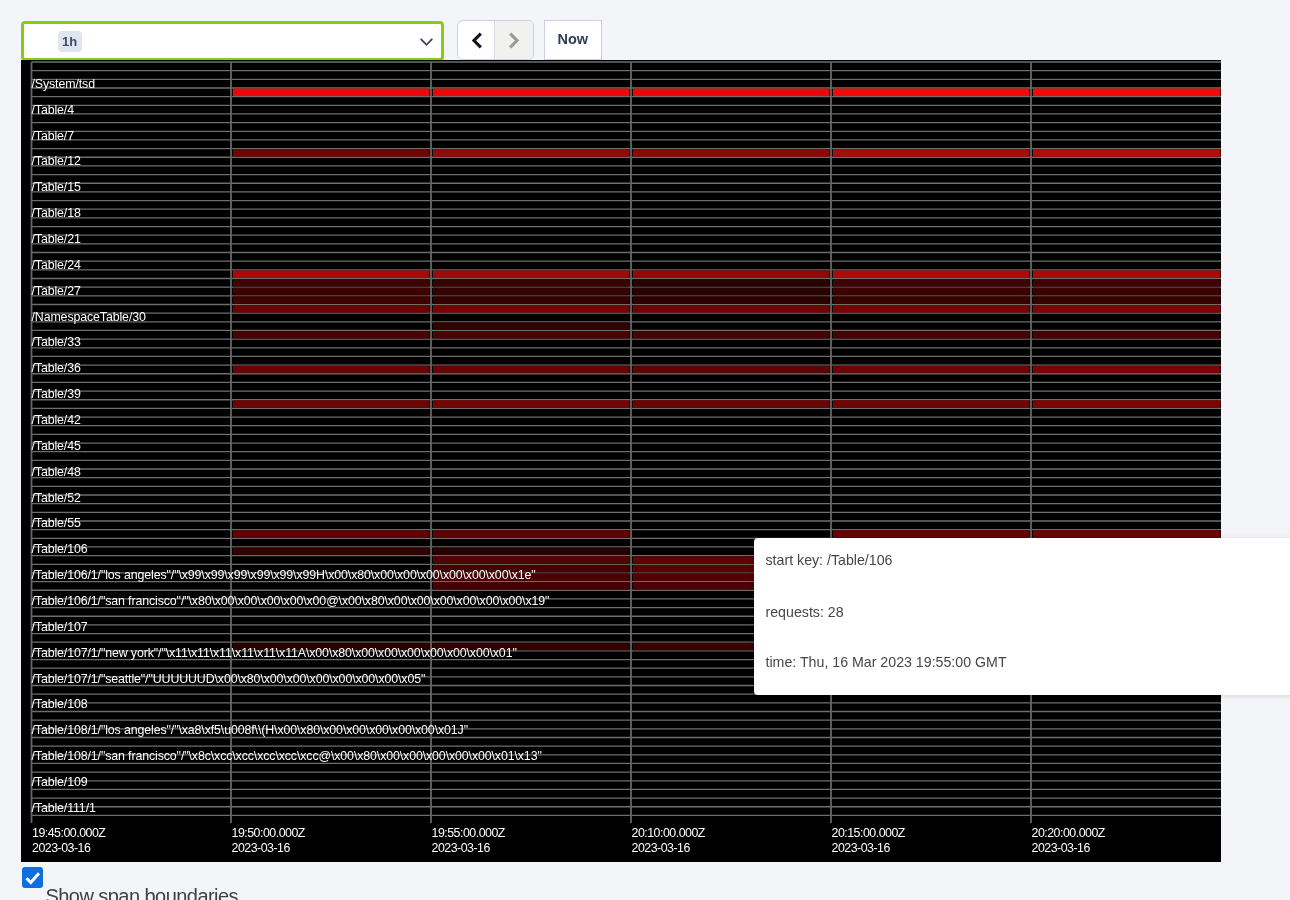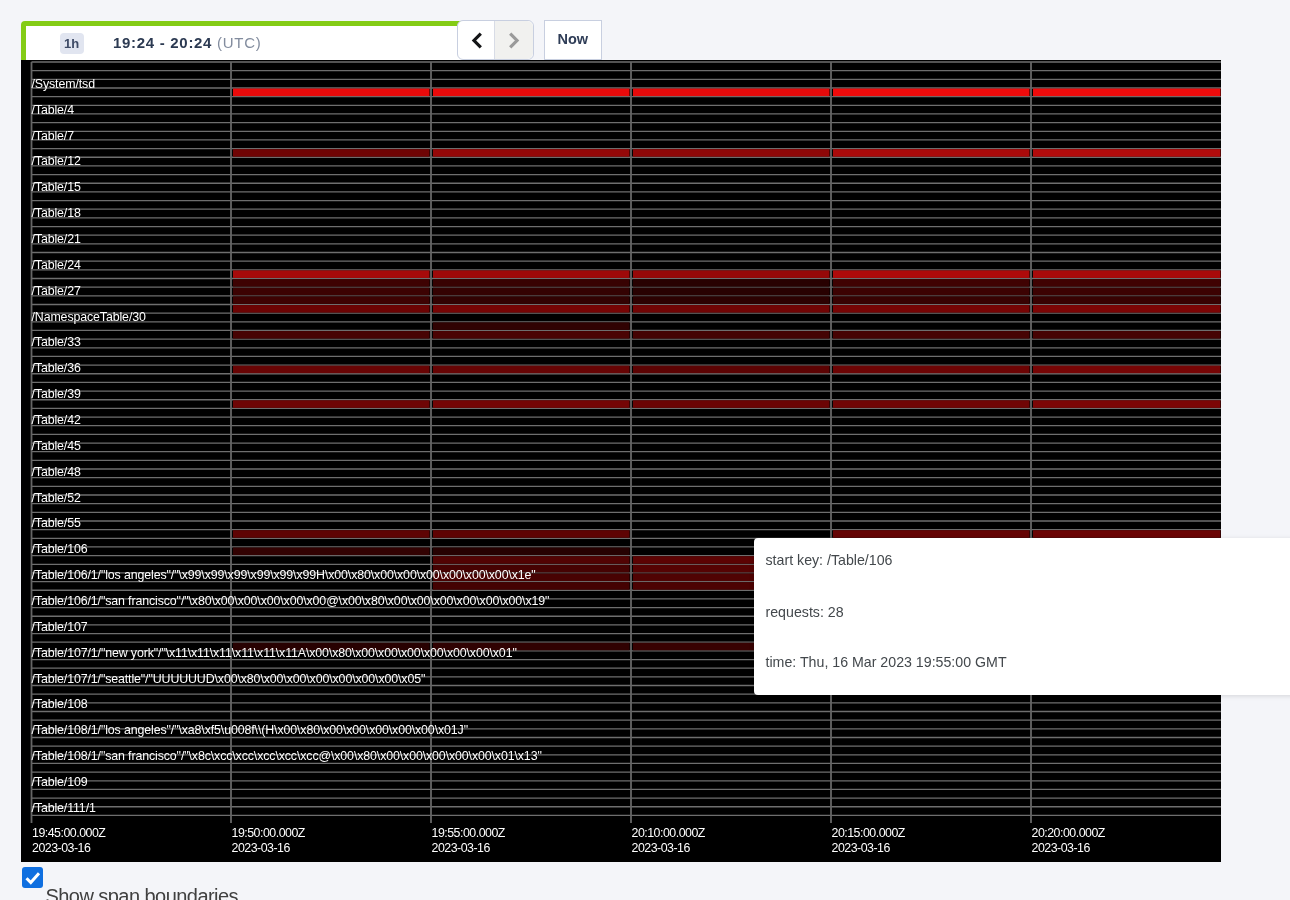--- a/index.html
+++ b/index.html
@@ -1,37 +1,36 @@
 <!DOCTYPE html>
 <html><head>
 <meta charset="utf-8">
 <style>
   html,body { margin:0; padding:0; }
   body { width:1290px; height:900px; background:#f4f5f9; font-family:"Liberation Sans",sans-serif; position:relative; overflow:hidden; }
-  .selbox { position:absolute; left:21px; top:20.5px; width:417px; height:34.5px; background:#fff; border:5px solid #84cc16; border-radius:4px;padding-left:47px; }
+  .selbox { position:absolute; left:21px; top:20.5px; width:417px; height:34.5px; background:#fff; border:3px solid #84cc16; border-radius:4px; }
   .badge { position:absolute; left:33.5px; top:7.5px; width:24px; height:21px; background:#e1e5f0; border-radius:4px; font-size:13px; font-weight:bold; color:#3e4b66; text-align:center; line-height:21px; }
   .seltext { position:absolute; left:87px; top:0; height:34.5px; line-height:34.5px; font-size:15px; letter-spacing:0.7px; font-weight:bold; color:#2c3a52; white-space:pre; }
   .seltext .utc { font-weight:normal; color:#828c9e; }
   .btngrp { position:absolute; left:456.5px; top:20px; width:75px; height:37.5px; background:#fff; border:1px solid #c8cfe0; border-radius:6px; }
   .btngrp .half2 { position:absolute; right:0; top:0; width:37.5px; height:37.5px; background:#f1f1ef; border-left:1px solid #d8dce6; border-radius:0 6px 6px 0; }
   .nowbtn { position:absolute; left:544px; top:20px; width:55.5px; height:37.5px; background:#fff; border:1px solid #c8cfe0; border-radius:0; font-size:14.5px; font-weight:bold; color:#2f3d57; text-align:center; line-height:37.5px; }
   .canvas { position:absolute; left:21px; top:59.5px; }
   .rl { font-size:12.4px; letter-spacing:-0.12px; fill:#fff; font-family:"Liberation Sans",sans-serif; }
   .ax { font-size:12.4px; letter-spacing:-0.5px; fill:#fff; font-family:"Liberation Sans",sans-serif; }
   .tooltip { position:absolute; left:708px; top:537.5px; width:572px; height:157.5px; background:#fff; border-radius:4px; box-shadow:0 1px 5px rgba(0,0,0,0.13);margin-left:46px; }
   .tooltip div { position:absolute; left:11.5px; font-size:14.2px; color:#43484c; white-space:pre; }
   .cbrow { position:absolute; left:21.5px; top:866.5px; height:21.5px; }
   .cbx { position:absolute; left:0; top:0; width:21.5px; height:21.5px; background:#0f6fe0; border-radius:3px; }
   .cblab { position:absolute; left:24px; top:18px; font-size:20px; letter-spacing:-0.55px; color:#404040; white-space:pre; }
 </style>
 </head>
 <body>
   <div class="selbox">
     <div class="badge">1h</div>
-    <div class="seltext">19:24 - 20:24<span class="utc"> (UTC)</span></div>
     <svg style="position:absolute;right:8.5px;top:14px" width="13" height="9" viewBox="0 0 13 9">
       <path d="M1.2 1.3 L6.5 6.8 L11.8 1.3" stroke="#3d4757" stroke-width="1.8" fill="none" stroke-linecap="round"></path>
     </svg>
   </div>
   <div class="btngrp">
     <div class="half2"></div>
     <svg style="position:absolute;left:13px;top:10.5px" width="12" height="17" viewBox="0 0 12 17">
       <path d="M9.8 1.6 L3 8.5 L9.8 15.4" stroke="#141517" stroke-width="3.2" fill="none"></path>
     </svg>
     <svg style="position:absolute;right:13px;top:10.5px" width="12" height="17" viewBox="0 0 12 17">

